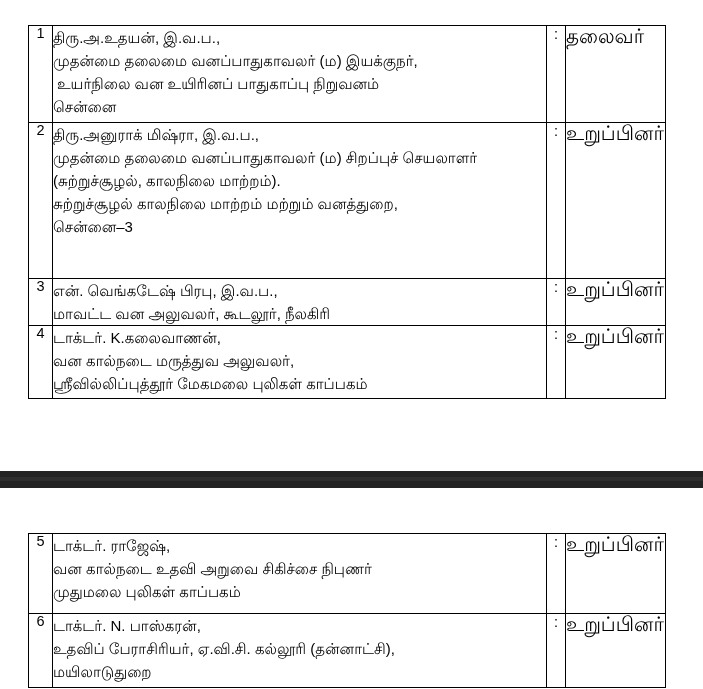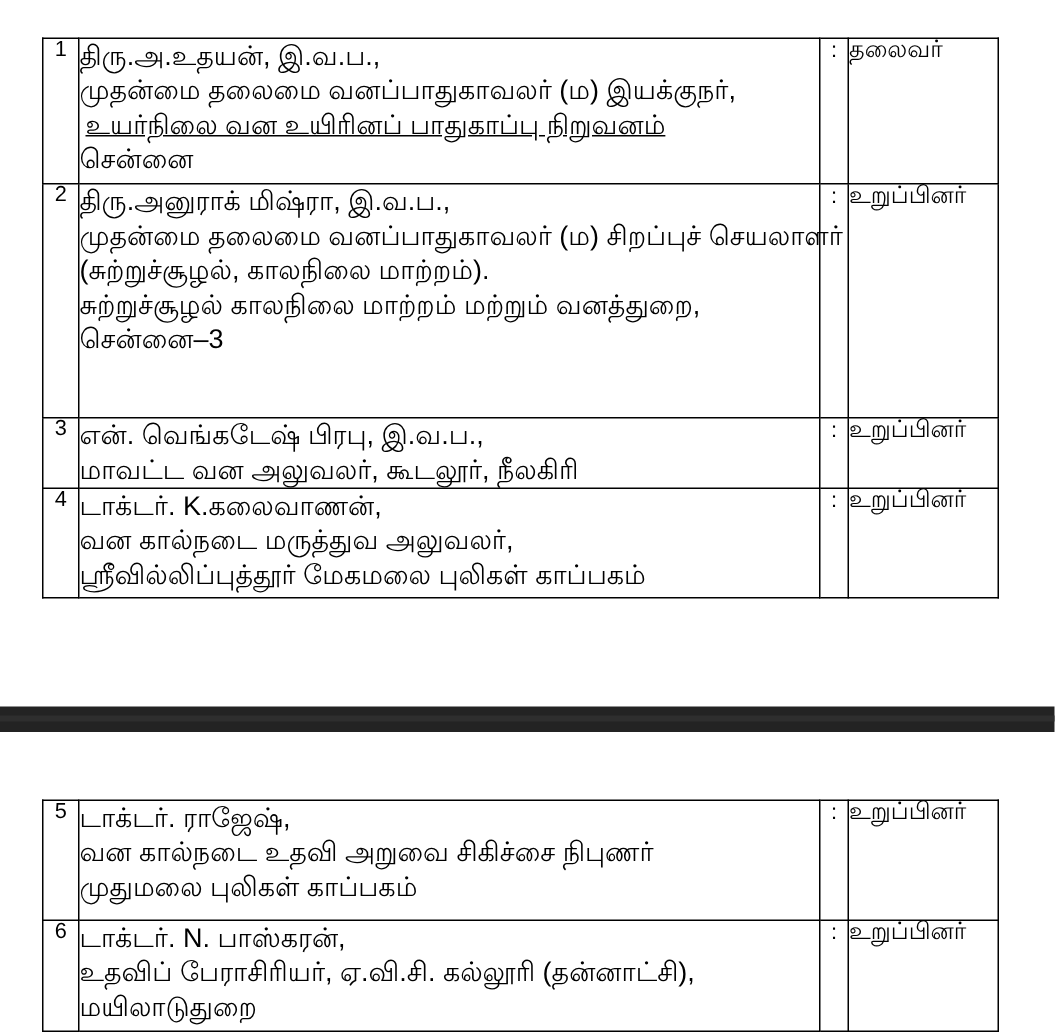--- a/index.html
+++ b/index.html
@@ -53,31 +53,31 @@
   .cell-name {
     padding: 6px 6px 6px 9px;
   }
   .cell-colon {
     text-align: center;
     font-size: 14.5px;
     padding: 7px 0 0 0;
   }
   .cell-role {
     padding: 6px 4px 6px 8px;
-    font-size: 16px;
+    font-size: 20px;
     line-height: 1.0;
     white-space: nowrap;
   }
 
   .name-line {
-    font-size: 18px;
+    font-size: 15px;
     line-height: 23px;
     white-space: nowrap;
   }
-  .name-line.indent { padding-left: 4px; text-decoration: underline; }
+  .name-line.indent { padding-left: 4px; }
 
   
   #table-top { top: 25px; }
   
   #table-bottom { top: 533px; }
 
   
   .separator-band {
     position: absolute;
     left: 0;

